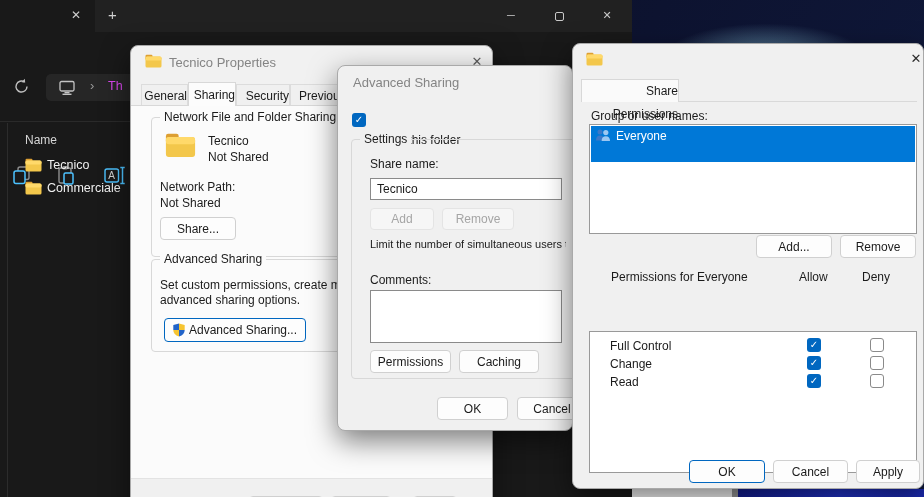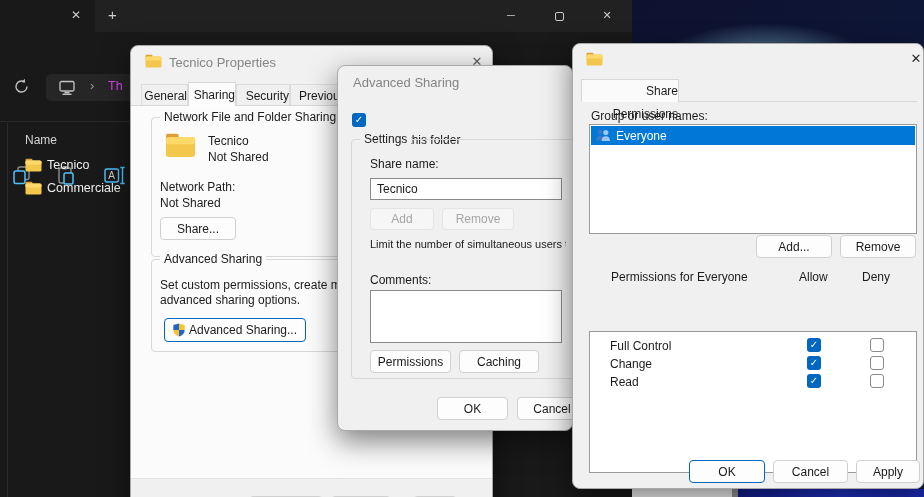--- a/index.html
+++ b/index.html
@@ -74,21 +74,21 @@
   
   #adv { left:337px; top:65px; width:236px; height:366px; background:#f0f0f0; }
   .input { position:absolute; background:#fff; border:1px solid #8a8a8a; font-size:12px; color:#1b1b1b;
            font-family:inherit; padding:2px 6px; }
 
   
   #perm { left:572px; top:43px; width:352px; height:446px; background:#f0f0f0; }
   #perm .dlg-close { left:334px; top:7px; color:#2b2b2b; }
   .tabline { position:absolute; left:8px; top:57px; width:336px; height:1px; background:#d9d9d9; }
   .listbox { position:absolute; background:#fff; border:1px solid #999; }
-  .sel-row { position:absolute; left:1px; top:1px; right:1px; height:19px; background:#0078d7; }
+  .sel-row { position:absolute; left:1px; top:1px; right:1px; height:36px; background:#0078d7; }
   .sel-row svg { position:absolute; left:4px; top:2px; }
   .sel-row span { position:absolute; left:25px; top:3px; color:#fff; font-size:12px; }
   .perm-row-name { position:absolute; left:20px; font-size:12px; color:#1b1b1b; }
 </style>
 </head>
 <body>
 
 <div id="canvas">
 
   <div class="wallpaper"></div>

